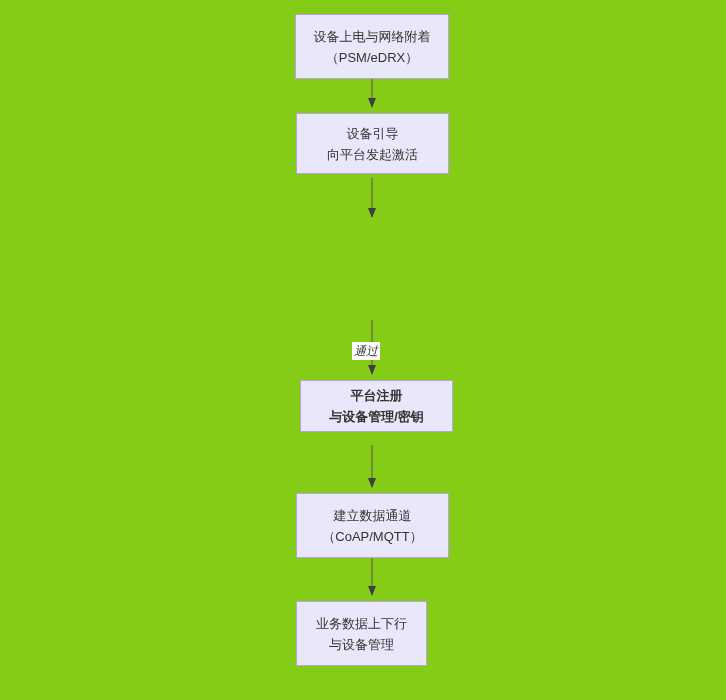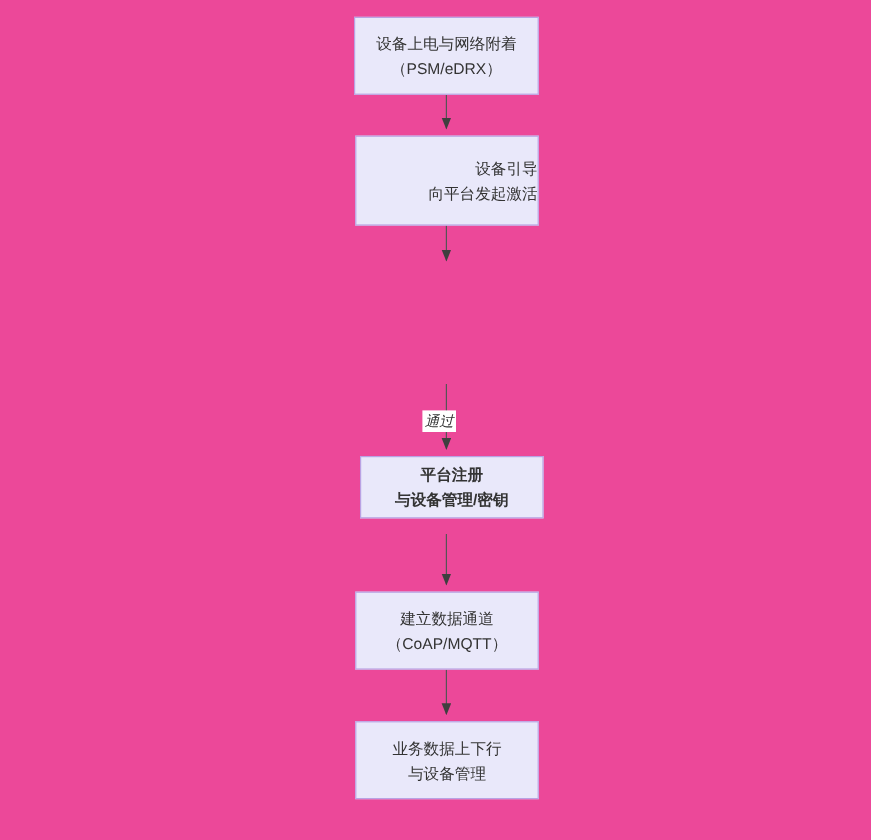--- a/index.html
+++ b/index.html
@@ -11,21 +11,21 @@
     width: 726px;
     height: 700px;
     font-family: "Liberation Sans", "DejaVu Sans", sans-serif;
     color: #333333;
     overflow: hidden;
   }
   #flowchart {
     position: relative;
     width: 726px;
     height: 700px;
-    background: #ec4899;
+    background: #84cc16;
   }
   #edge-layer {
     position: absolute;
     left: 0;
     top: 0;
     width: 726px;
     height: 700px;
   }
   .node {
     position: absolute;
@@ -111,36 +111,36 @@
     <g>
       <line x1="372" y1="558" x2="372" y2="595" stroke="#555555" stroke-width="1" marker-end="url(#arrowhead)"></line>
     </g>
   </svg>
 
   <div class="node" id="node-n1" style="left:295px; top:14px; width:154px; height:65px;">
     <span class="line">设备上电与网络附着</span>
     <span class="line">（PSM/eDRX）</span>
   </div>
 
-  <div class="node" id="node-n2" style="left:296px; top:113px; width:153px; height:75px;align-items:flex-end;">
+  <div class="node" id="node-n2" style="left:296px; top:113px; width:153px; height:61px;">
     <span class="line">设备引导</span>
     <span class="line">向平台发起激活</span>
   </div>
 
 
   <div class="node" id="node-n4" style="left:300px; top:380px; width:153px; height:52px;font-weight:bold;">
     <span class="line">平台注册</span>
     <span class="line">与设备管理/密钥</span>
   </div>
 
   <div class="node" id="node-n5" style="left:296px; top:493px; width:153px; height:65px;">
     <span class="line">建立数据通道</span>
     <span class="line">（CoAP/MQTT）</span>
   </div>
 
-  <div class="node" id="node-n6" style="left:296px; top:601px; width:153px; height:65px;">
+  <div class="node" id="node-n6" style="left:296px; top:601px; width:131px; height:65px;">
     <span class="line">业务数据上下行</span>
     <span class="line">与设备管理</span>
   </div>
 
   <div class="edge-label" style="left:352px; top:342px;">通过</div>
 
 </div>
 
 </body></html>

